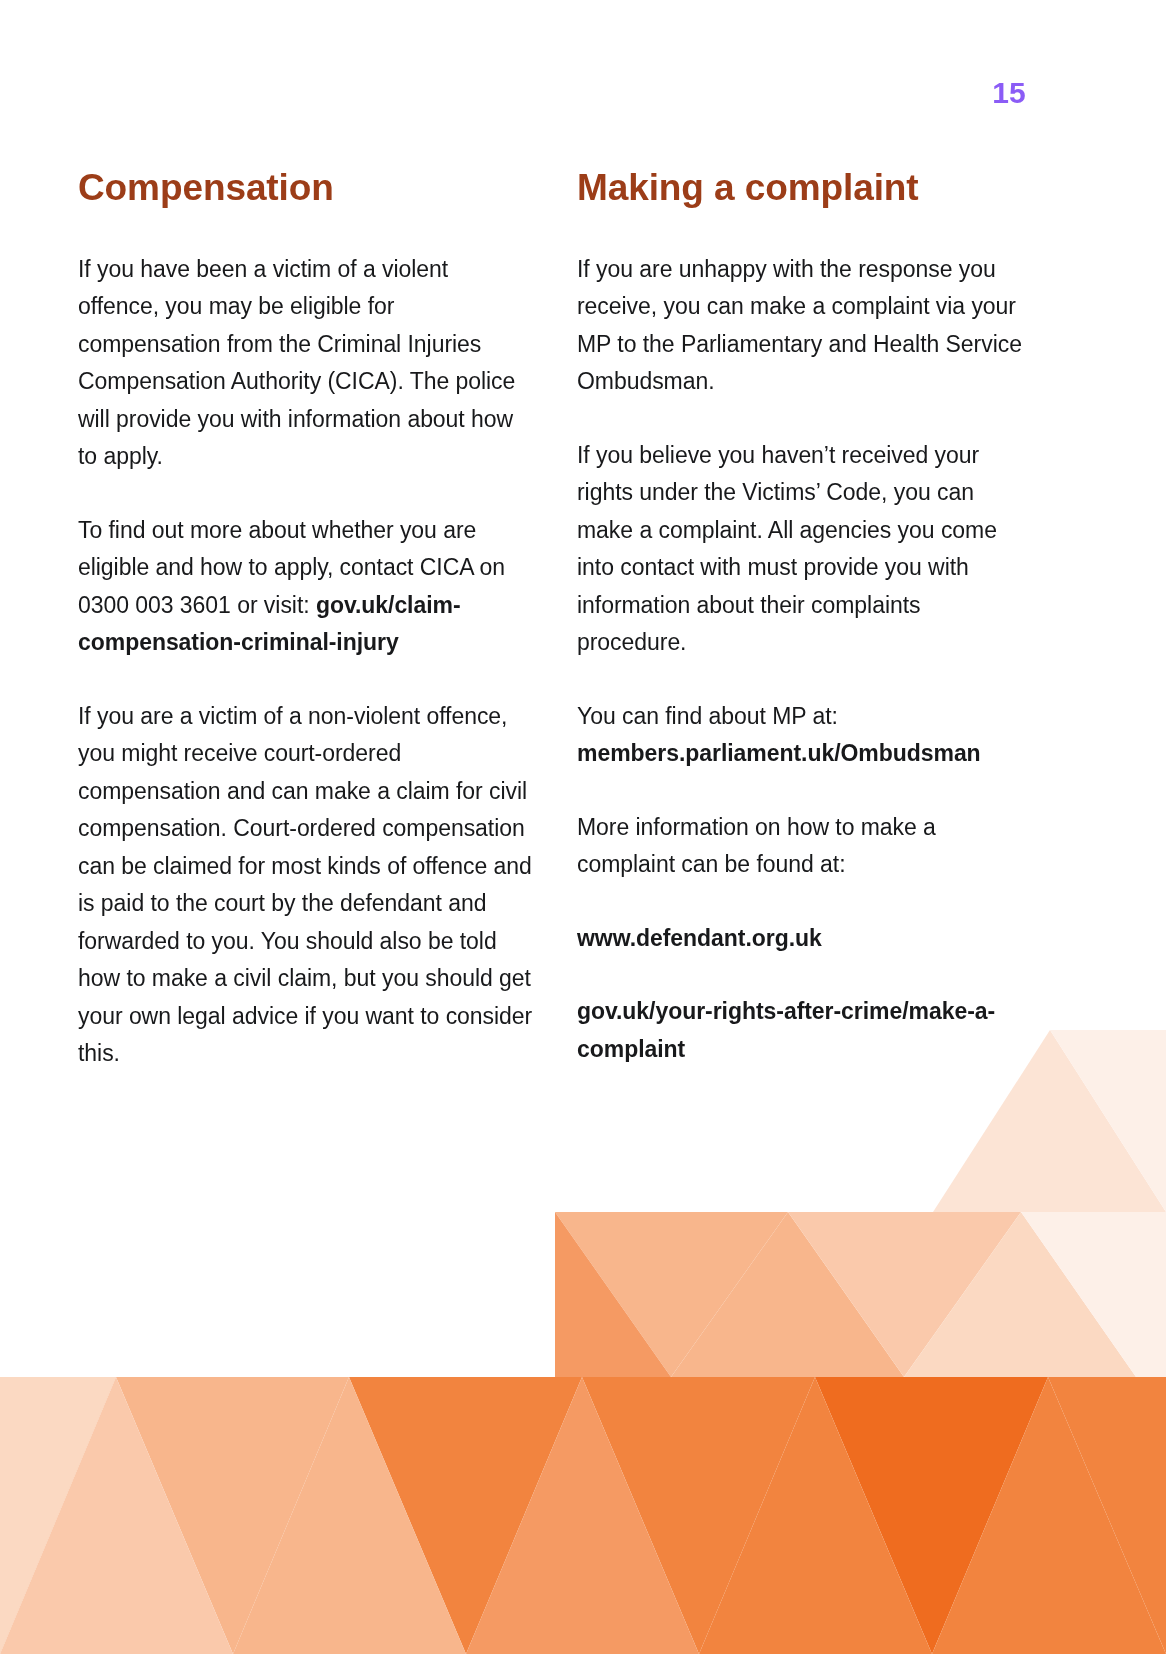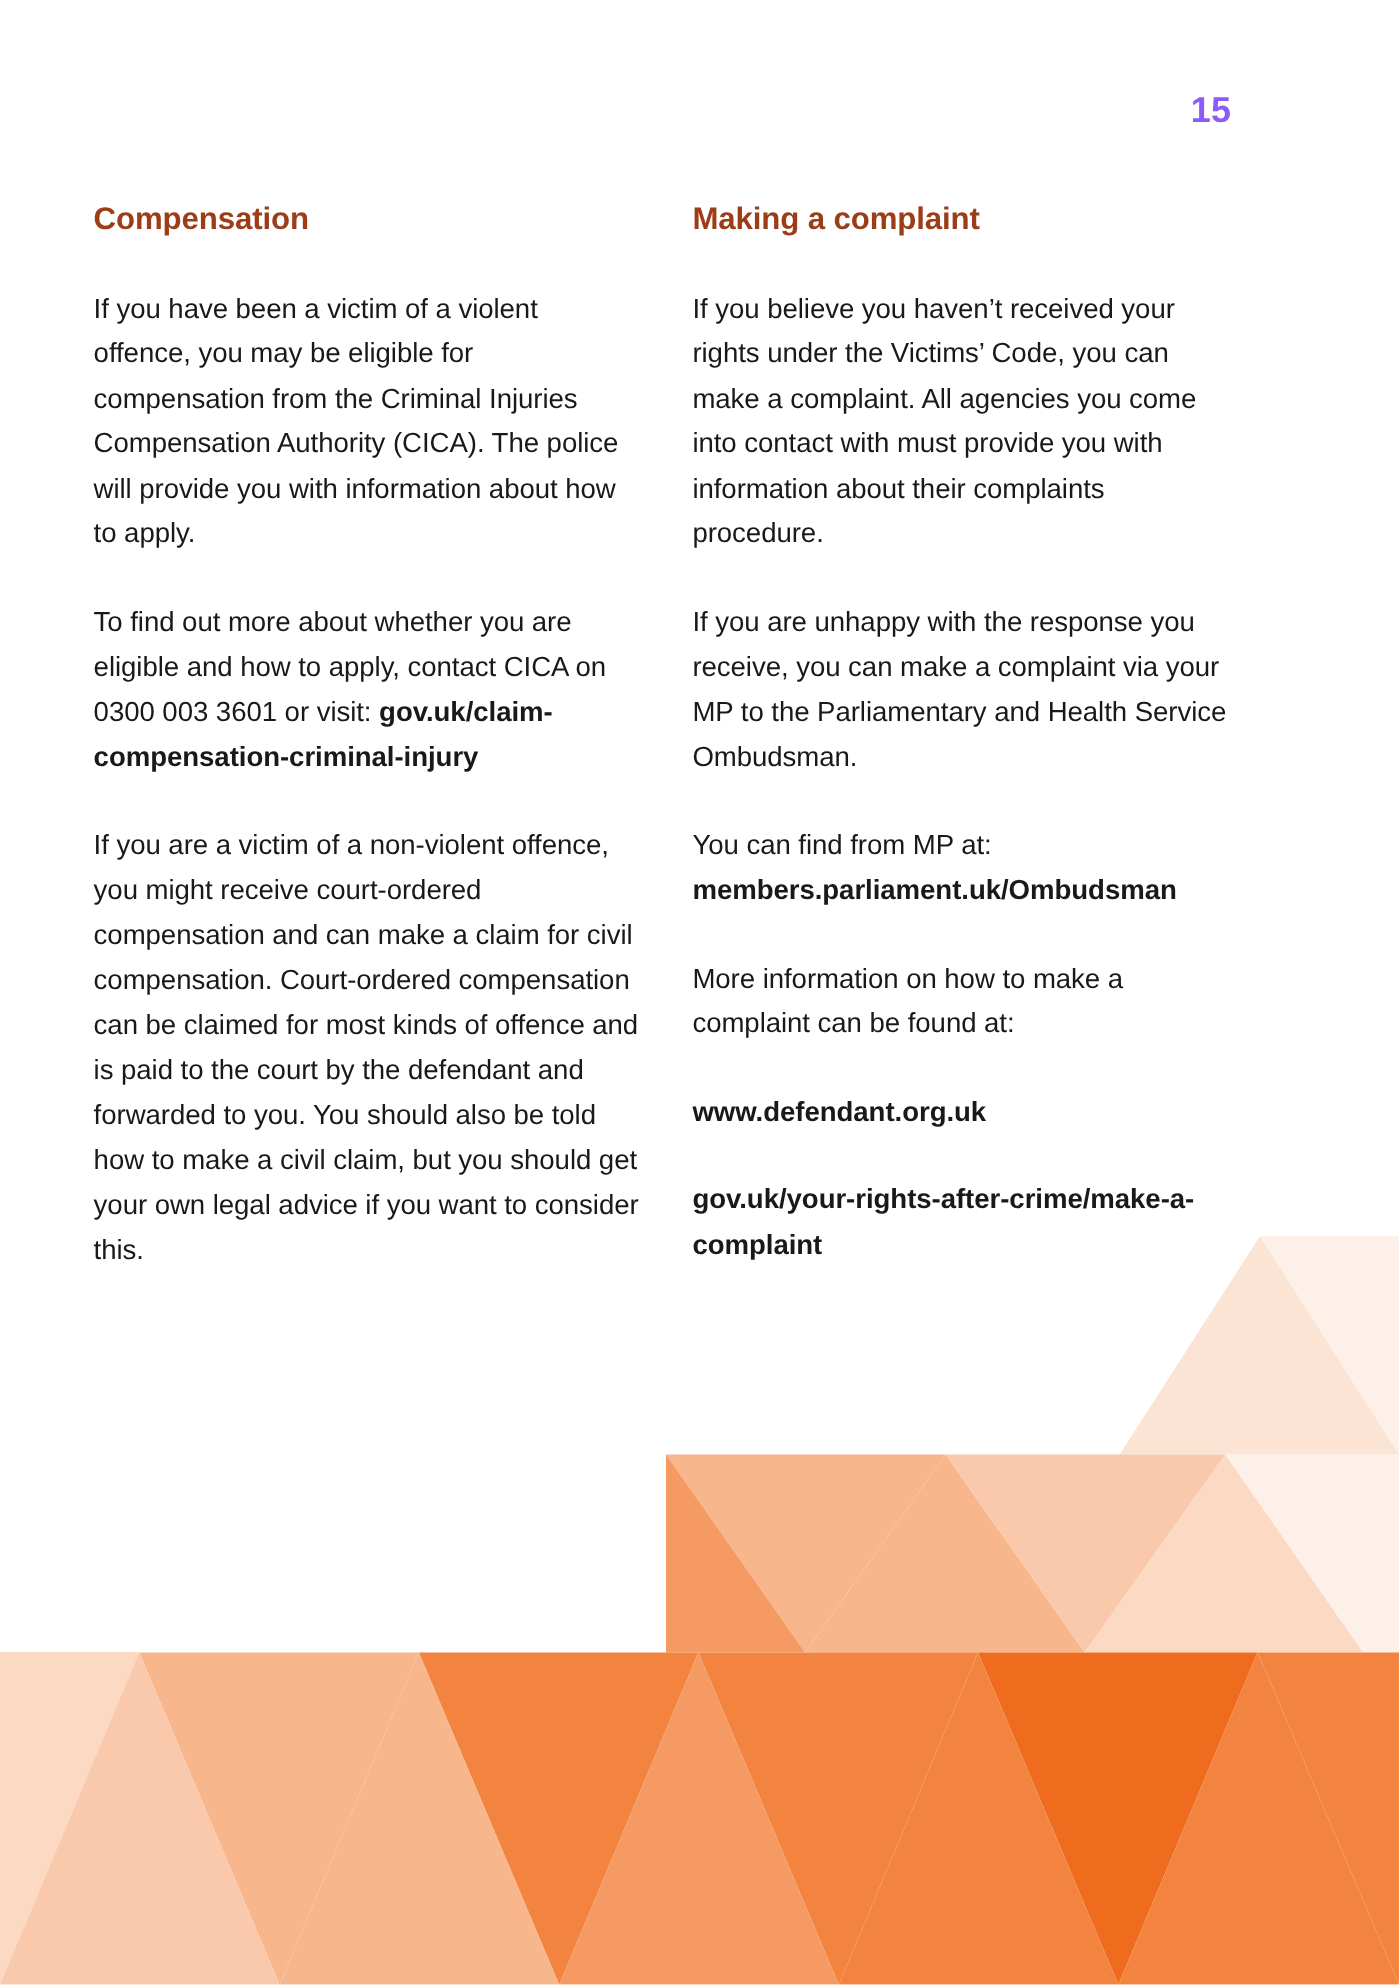--- a/index.html
+++ b/index.html
@@ -50,21 +50,21 @@
     width: 1010px;
     display: flex;
     gap: 44px;
     z-index: 2;
   }
   .column {
     width: 455px;
   }
 
   .col-heading {
-    font-size: 26px;
+    font-size: 37px;
     font-weight: bold;
     color: #9c3d18;
     margin: 0 0 42px 0;
     line-height: 1.1;
     letter-spacing: -0.1px;
   }
 
   .para {
     font-size: 23px;
     line-height: 37.5px;
@@ -138,29 +138,29 @@
 
       <p class="para">
         <span>If you are a victim of a non-violent offence, you might receive court-ordered compensation and can make a claim for civil compensation. Court-ordered compensation can be claimed for most kinds of offence and is paid to the court by the defendant and forwarded to you. You should also be told how to make a civil claim, but you should get your own legal advice if you want to consider this.</span>
       </p>
     </div>
 
     <div class="column">
       <h2 class="col-heading">Making a complaint</h2>
 
       <p class="para">
+        <span>If you are unhappy with the response you receive, you can make a complaint via your MP to the Parliamentary and Health Service Ombudsman.</span>
+      </p>
+
+      <p class="para">
         <span>If you believe you haven’t received your rights under the Victims’ Code, you can make a complaint. All agencies you come into contact with must provide you with information about their complaints procedure.</span>
       </p>
 
       <p class="para">
-        <span>If you are unhappy with the response you receive, you can make a complaint via your MP to the Parliamentary and Health Service Ombudsman.</span>
-      </p>
-
-      <p class="para">
-        <span>You can find from MP at: </span><b>members.parliament.uk/Ombudsman</b>
+        <span>You can find about MP at: </span><b>members.parliament.uk/Ombudsman</b>
       </p>
 
       <p class="para">
         <span>More information on how to make a complaint can be found at:</span>
       </p>
 
       <p class="para bold-only">www.defendant.org.uk</p>
 
       <p class="para bold-only">gov.uk/your-rights-after-crime/make-a-complaint</p>
     </div>

